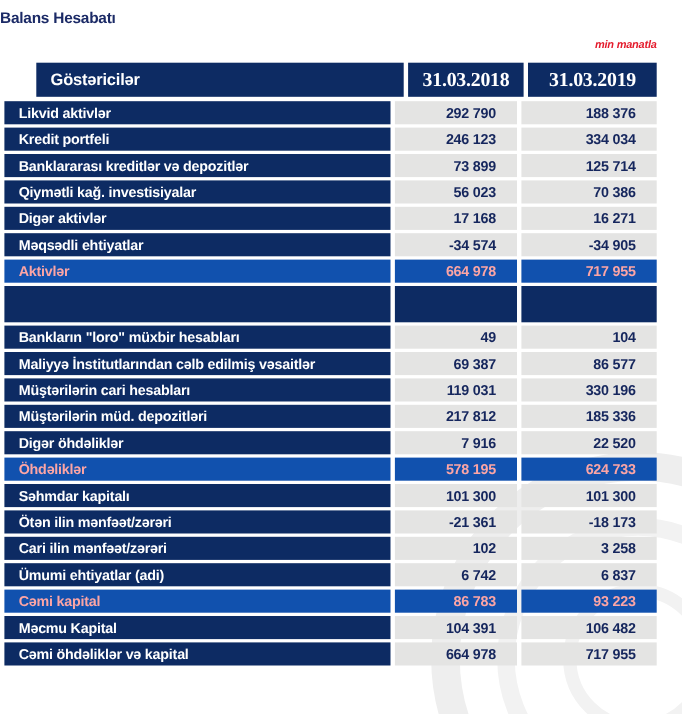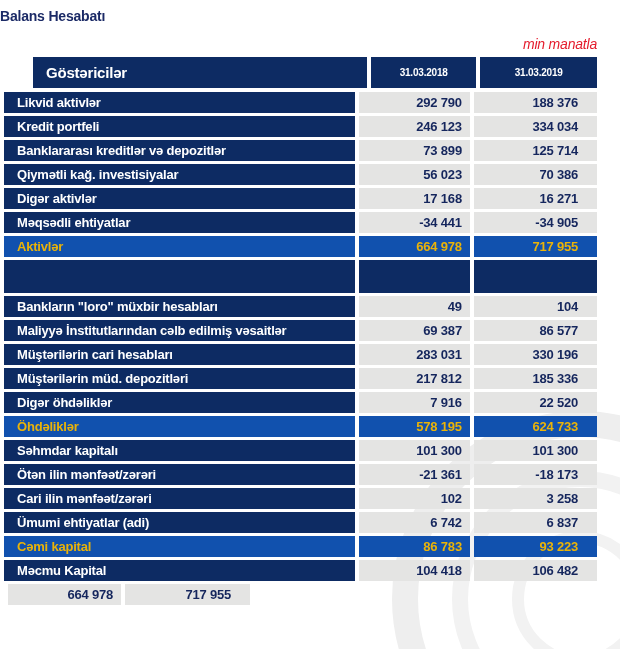--- a/index.html
+++ b/index.html
@@ -27,23 +27,23 @@
     width: 100%;
     margin: 0;
     font-size: 14px;
     font-weight: bold;
     color: var(--title-text, #1b2a66);
   }
   .unit-note {
     position: absolute;
     top: 36px;
     right: 23px;
-    font-size: 14px;
+    font-size: 10px;
     font-style: italic;
-    font-weight: normal;
+    font-weight: bold;
     color: var(--note-red, #e41c2d);
   }
   .table {
     position: absolute;
     left: 4px;
     top: 57px;
     width: 593px;
   }
   .row { display: flex; margin-bottom: 3px; }
   .row.header { margin-bottom: 4px; padding-left: 29px; }
@@ -51,37 +51,37 @@
     box-sizing: border-box;
     display: flex;
     align-items: center;
     height: 21px;
     font-size: 13px;
     font-weight: bold;
   }
   .header .cell { height: 31px; }
   .spacer .cell { height: 33px; }
   .c1 { width: 357px; padding-left: 13px; }
-  .c2 { width: 113px; margin-left: 4px; justify-content: flex-end; padding-right: 8px; }
+  .c2 { width: 113px; margin-left: 4px; justify-content: flex-end; padding-right: 19px; }
   .c3 { width: 125px; margin-left: 4px; justify-content: flex-end; padding-right: 19px; }
-  .header .c2, .header .c3 { justify-content: center; padding-right: 0; font-size: 10px; }
+  .header .c2, .header .c3 { justify-content: center; padding-right: 0; font-size: 18px; font-family: Liberation Serif, serif; }
   .header .c1 { font-size: 15px; }
   
   .row.data .c1, .row.grand .c1, .header .cell, .spacer .cell {
     background: var(--navy, #0d2b63);
     color: #ffffff;
   }
   .row.data .c2, .row.data .c3, .row.grand .c2, .row.grand .c3 {
     background: var(--cell-gray, #e4e4e3);
     color: var(--value-text, #15265d);
   }
   
   .row.total .cell {
     background: var(--accent-blue, #1151ae);
-    color: #eab308;
+    color: #fca5a5;
   }
 </style>
 </head>
 <body>
 
 <div class="page">
 
   <svg class="watermark" viewBox="0 0 420 420" xmlns="http://www.w3.org/2000/svg">
     <circle cx="210" cy="210" r="175" fill="none" stroke="#eeeeee" stroke-width="26"></circle>
     <circle cx="210" cy="210" r="120" fill="none" stroke="#f2f2f2" stroke-width="16"></circle>
@@ -119,21 +119,21 @@
           <div class="cell c2">56 023</div>
           <div class="cell c3">70 386</div>
         </div>
         <div class="row data">
           <div class="cell c1">Digər aktivlər</div>
           <div class="cell c2">17 168</div>
           <div class="cell c3">16 271</div>
         </div>
         <div class="row data">
           <div class="cell c1">Məqsədli ehtiyatlar</div>
-          <div class="cell c2">-34 441</div>
+          <div class="cell c2">-34 574</div>
           <div class="cell c3">-34 905</div>
         </div>
         <div class="row total">
           <div class="cell c1">Aktivlər</div>
           <div class="cell c2">664 978</div>
           <div class="cell c3">717 955</div>
         </div>
         <div class="row spacer">
           <div class="cell c1"></div>
           <div class="cell c2"></div>
@@ -144,21 +144,21 @@
           <div class="cell c2">49</div>
           <div class="cell c3">104</div>
         </div>
         <div class="row data">
           <div class="cell c1">Maliyyə İnstitutlarından cəlb edilmiş vəsaitlər</div>
           <div class="cell c2">69 387</div>
           <div class="cell c3">86 577</div>
         </div>
         <div class="row data">
           <div class="cell c1">Müştərilərin cari hesabları</div>
-          <div class="cell c2">283 031</div>
+          <div class="cell c2">119 031</div>
           <div class="cell c3">330 196</div>
         </div>
         <div class="row data">
           <div class="cell c1">Müştərilərin müd. depozitləri</div>
           <div class="cell c2">217 812</div>
           <div class="cell c3">185 336</div>
         </div>
         <div class="row data">
           <div class="cell c1">Digər öhdəliklər</div>
           <div class="cell c2">7 916</div>
@@ -189,23 +189,24 @@
           <div class="cell c2">6 742</div>
           <div class="cell c3">6 837</div>
         </div>
         <div class="row total">
           <div class="cell c1">Cəmi kapital</div>
           <div class="cell c2">86 783</div>
           <div class="cell c3">93 223</div>
         </div>
         <div class="row grand">
           <div class="cell c1">Məcmu Kapital</div>
-          <div class="cell c2">104 418</div>
+          <div class="cell c2">104 391</div>
           <div class="cell c3">106 482</div>
         </div>
         <div class="row grand">
+          <div class="cell c1">Cəmi öhdəliklər və kapital</div>
           <div class="cell c2">664 978</div>
           <div class="cell c3">717 955</div>
         </div>
       </div>
   </div>
 
 </div>
 
 </body></html>

